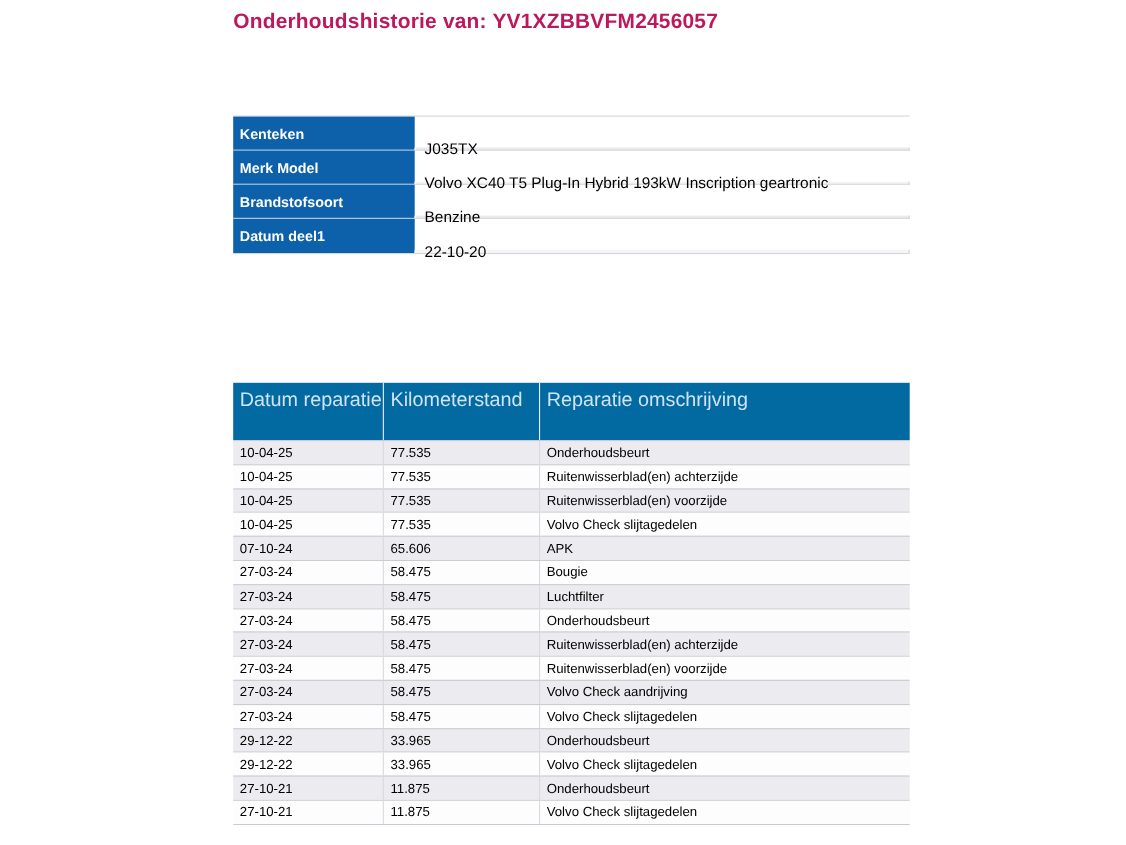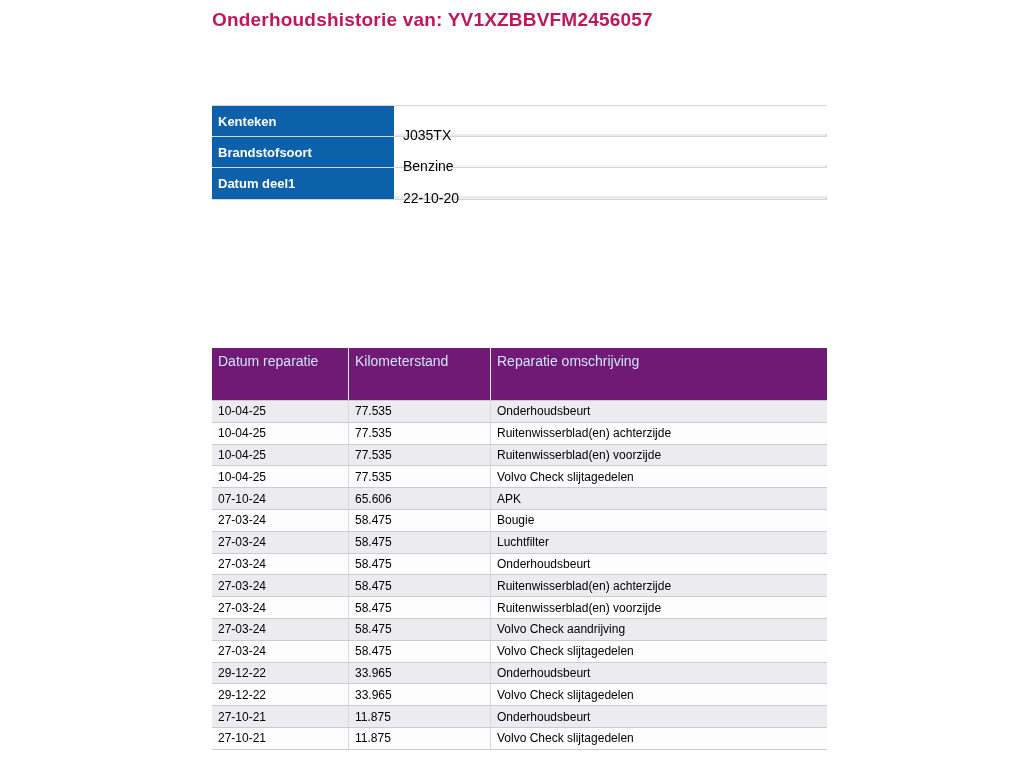--- a/index.html
+++ b/index.html
@@ -24,21 +24,21 @@
   
   .info-table {
     position: absolute;
     left: 212px; top: 105px;
     width: 615px;
     border-top: 1px solid #d4d6dc;
     border-bottom: 1px solid #d4d6dc;
   }
   .info-row { display: flex; height: 31px; }
   .info-label {
-    width: 182px;
+    width: 165px;
     background: #0d60aa;
     color: #ffffff;
     font-weight: bold;
     font-size: 13px;
     display: flex; align-items: center;
     padding-left: 6px;
     border-bottom: 1px solid #cfd9e6;
   }
   .info-row:last-child .info-label { border-bottom: none; }
   .info-value {
@@ -59,23 +59,23 @@
   
   .main-table {
     position: absolute;
     left: 212px; top: 348px;
     width: 615px;
     border-bottom: 1px solid #c9cbd2;
   }
   .mt-header {
     display: flex;
     height: 52px;
-    background: #701a75;
+    background: #0369a1;
     color: #cfe4f7;
-    font-size: 14px;
+    font-size: 18px;
   }
   .mt-header .mt-c {
     padding: 5px 0 0 6px;
   }
   .mt-c1 { width: 136px; }
   .mt-c2 { width: 142px; }
   .mt-c3 { width: 337px; }
   .mt-header .mt-c2, .mt-header .mt-c3 { border-left: 1px solid #e9f1fa; }
   .mt-row {
     display: flex;
@@ -97,20 +97,24 @@
 <body>
 
 <div class="page-title">Onderhoudshistorie van: YV1XZBBVFM2456057</div>
 
 <div class="info-table">
     <div class="info-row">
       <div class="info-label">Kenteken</div>
       <div class="info-value">J035TX</div>
     </div>
     <div class="info-row">
+      <div class="info-label">Merk Model</div>
+      <div class="info-value">Volvo XC40 T5 Plug-In Hybrid 193kW Inscription geartronic</div>
+    </div>
+    <div class="info-row">
       <div class="info-label">Brandstofsoort</div>
       <div class="info-value">Benzine</div>
     </div>
     <div class="info-row">
       <div class="info-label">Datum deel1</div>
       <div class="info-value">22-10-20</div>
     </div>
   </div>
 
 <div class="main-table">

